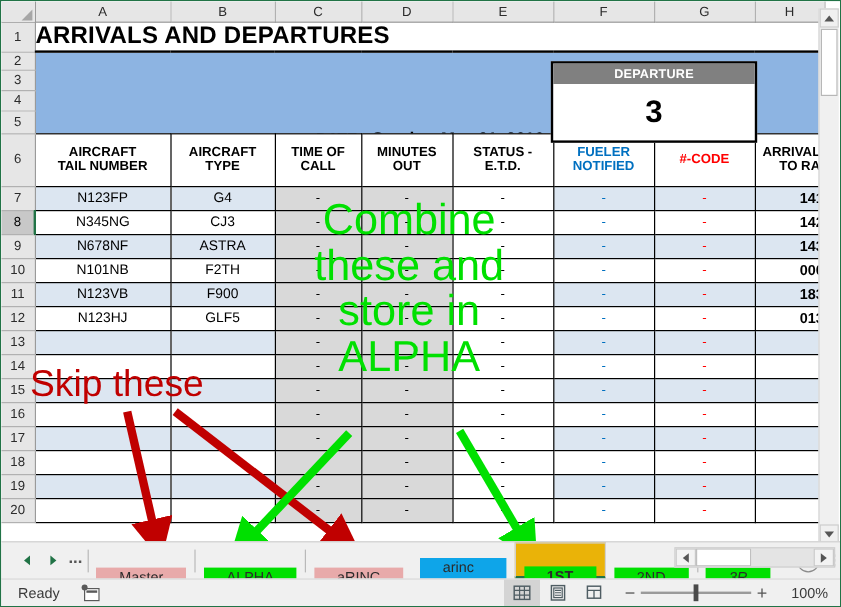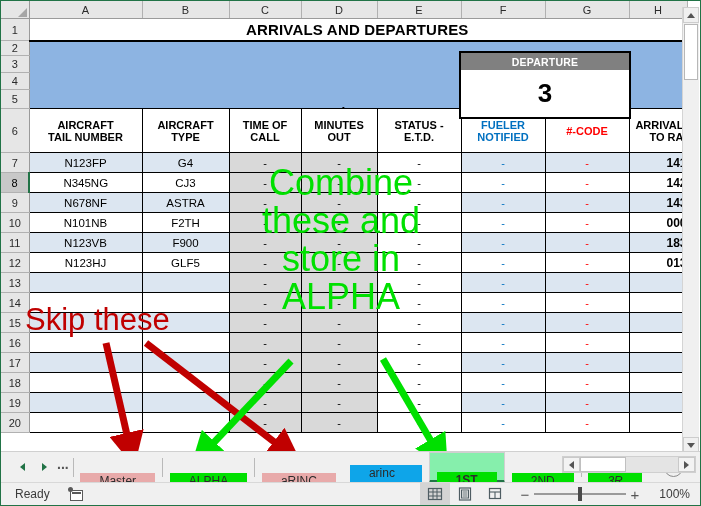--- a/index.html
+++ b/index.html
@@ -96,27 +96,27 @@
     background: #ffffff;
     text-align: center;
     vertical-align: middle;
   }
   .band { background: #dce6f1; }
   .gray { background: #d9d9d9; }
   .blue { background: #8db4e2; }
 
   .title-cell {
     background: #ffffff;
-    text-align: center;
+    text-align: left;
     vertical-align: middle;
     font-weight: bold;
-    font-size: 15px;
+    font-size: 20px;
     letter-spacing: .2px;
     border-bottom: 2px solid #000;
-    border-right: 4px solid #f97316;
+    border-right: 1px solid #f97316;
   }
   .noborder { border: none; }
 
   .hdr6 {
     border: 1px solid #000;
     background: #ffffff;
     text-align: center;
     vertical-align: middle;
     font-weight: bold;
     font-size: 11px;
@@ -253,21 +253,21 @@
     color: #2b2b2b;
     height: 31px;
     box-sizing: border-box;
   }
   .tab .lbl {
     padding: 1px 19px;
     line-height: 15px;
     margin-top: 28px;
   }
   .tab.active {
-    background: #86efac;
+    background: #eab308;
     border-top: 1px solid #d0d0d0;
     border-left: 1px solid #d0d0d0;
     border-right: 1px solid #d0d0d0;
     border-bottom: 3px solid #217346;
     font-weight: bold;
   }
   .plusbtn {
     width: 24px; height: 24px;
     margin-left: 6px;
     display: flex; align-items: center; justify-content: center;

